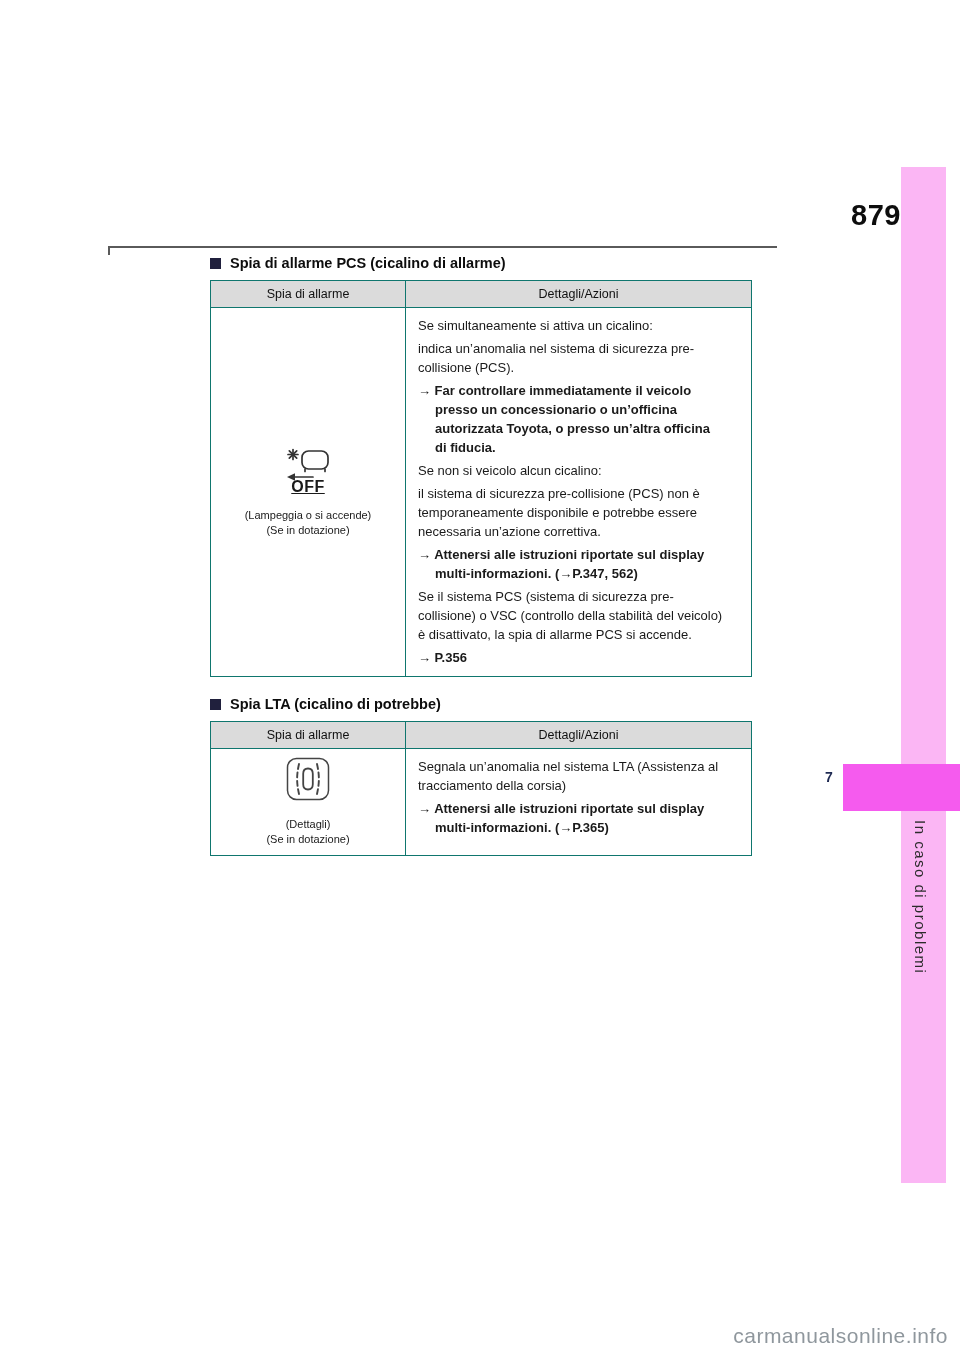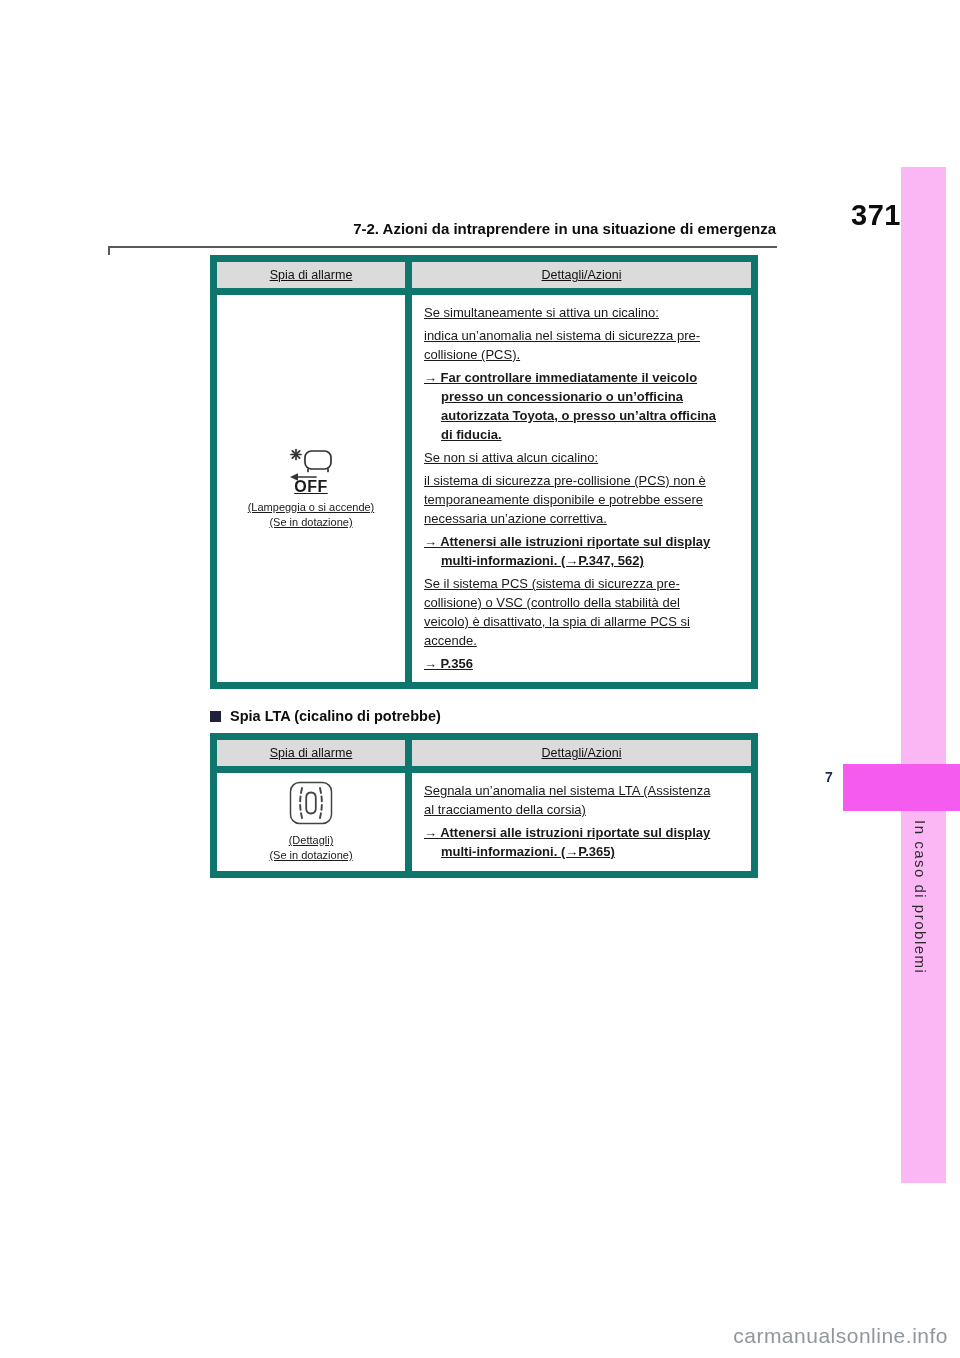--- a/index.html
+++ b/index.html
@@ -20,51 +20,54 @@
   .page-number { position:absolute; left:851px; top:199px; font-size:29px; font-weight:bold; color:#0d0d0d; letter-spacing:0.5px; }
   .running-header { position:absolute; left:108px; top:220px; width:668px; text-align:right; font-size:15px; font-weight:bold; color:#0d0d0d; }
   .header-rule { position:absolute; left:108px; top:246px; width:669px; height:0; border-top:2px solid #5a5a5a; }
   .header-rule .tick { position:absolute; left:0; top:0; width:2px; height:7px; background:#5a5a5a; }
   
   .content { position:absolute; left:210px; top:255px; width:541px; }
   .section-heading { display:flex; align-items:center; font-size:14.5px; font-weight:bold; color:#0d0d0d; margin:0 0 9px 0; }
   .section-heading .bullet { width:11px; height:11px; background:#20203d; margin-right:9px; flex:none; }
   .section-heading.second { margin-top:19px; }
   table.info-table { border-collapse:collapse; width:541px; table-layout:fixed; }
-  table.info-table th, table.info-table td { border:7px solid #0f766e;text-decoration:underline; }
+  table.info-table th, table.info-table td { border:1px solid #0f766e; }
   table.info-table th { background:#dbdbdb; font-weight:normal; font-size:12.5px; height:22px; padding:2px; color:#111; }
   .indicator-cell { text-align:center; vertical-align:middle; padding:8px 4px; }
   .details-cell { vertical-align:top; padding:8px 28px 5px 12px; }
   .para { margin:0 0 4px 0; font-size:13px; line-height:19px; color:#1a1a1a; }
   .para.arrow { font-weight:bold; padding-left:17px; text-indent:-17px; }
   .caption { font-size:11px; line-height:15px; color:#1a1a1a; }
-  .caption.first { margin-top:4px; }
+  .caption.first { margin-top:12px; }
   .icon-wrap { display:inline-block; }
   .off-label { font-weight:bold; font-size:16px; text-decoration:underline; margin-top:-3px; letter-spacing:0.5px; }
   .watermark { position:absolute; right:12px; bottom:10px; font-size:21px; color:#8f979d; letter-spacing:0.5px;margin-top:8px; }
   svg { display:block; margin:0 auto; }
 </style>
 </head>
 <body>
 
 <div class="page">
 
   <div class="pink-band"></div>
   <div class="chapter-tab"></div>
   <div class="chapter-num">7</div>
   <div class="chapter-title-vert">In caso di problemi</div>
 
-  <div class="page-number">371</div>
-  <div class="running-header">7-2. Azioni da intraprendere in una situazione di emergenza</div>
+  <div class="page-number">879</div>
   <div class="header-rule">
       <span class="tick"></span>
     </div>
 
   <div class="content">
 
+    <div class="section-heading">
+      <span class="bullet"></span>
+      <span>Spia di allarme PCS (cicalino di allarme)</span>
+    </div>
 
     <table class="info-table">
       <colgroup>
           <col style="width:195px">
           <col style="width:346px">
         </colgroup>
       <thead>
         <tr>
           <th>Spia di allarme</th>
           <th>Dettagli/Azioni</th>
@@ -90,21 +93,21 @@
               </svg>
               <div class="off-label">OFF</div>
             </div>
             <div class="caption first">(Lampeggia o si accende)</div>
             <div class="caption">(Se in dotazione)</div>
           </td>
           <td class="details-cell">
             <p class="para">Se simultaneamente si attiva un cicalino:</p>
             <p class="para">indica un’anomalia nel sistema di sicurezza pre-collisione (PCS).</p>
             <p class="para arrow">→ Far controllare immediatamente il veicolo presso un concessionario o un’officina autorizzata Toyota, o presso un’altra officina di fiducia.</p>
-            <p class="para">Se non si attiva alcun cicalino:</p>
+            <p class="para">Se non si veicolo alcun cicalino:</p>
             <p class="para">il sistema di sicurezza pre-collisione (PCS) non è temporaneamente disponibile e potrebbe essere necessaria un’azione correttiva.</p>
             <p class="para arrow">→ Attenersi alle istruzioni riportate sul display multi-informazioni. (→P.347, 562)</p>
             <p class="para">Se il sistema PCS (sistema di sicurezza pre-collisione) o VSC (controllo della stabilità del veicolo) è disattivato, la spia di allarme PCS si accende.</p>
             <p class="para arrow">→ P.356</p>
           </td>
         </tr>
       </tbody>
     </table>
 
     <div class="section-heading second">

